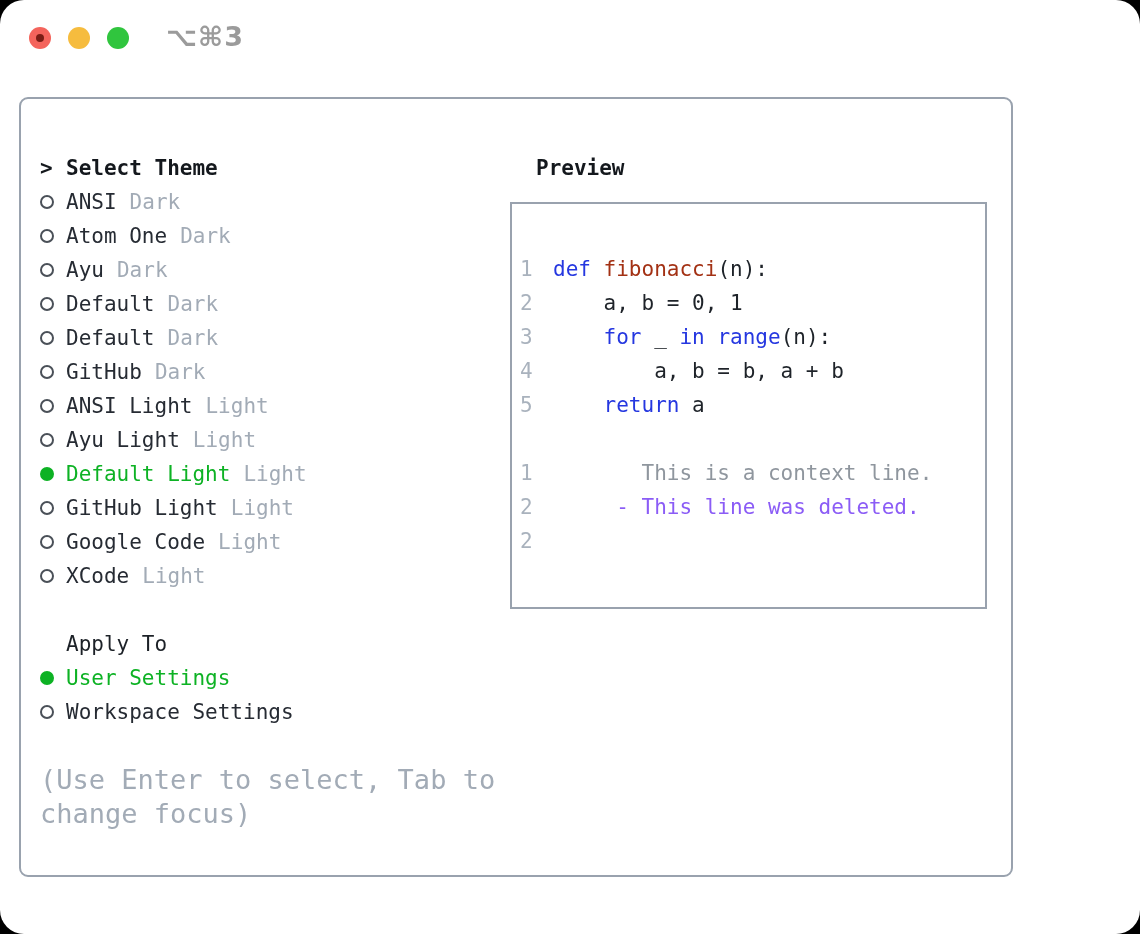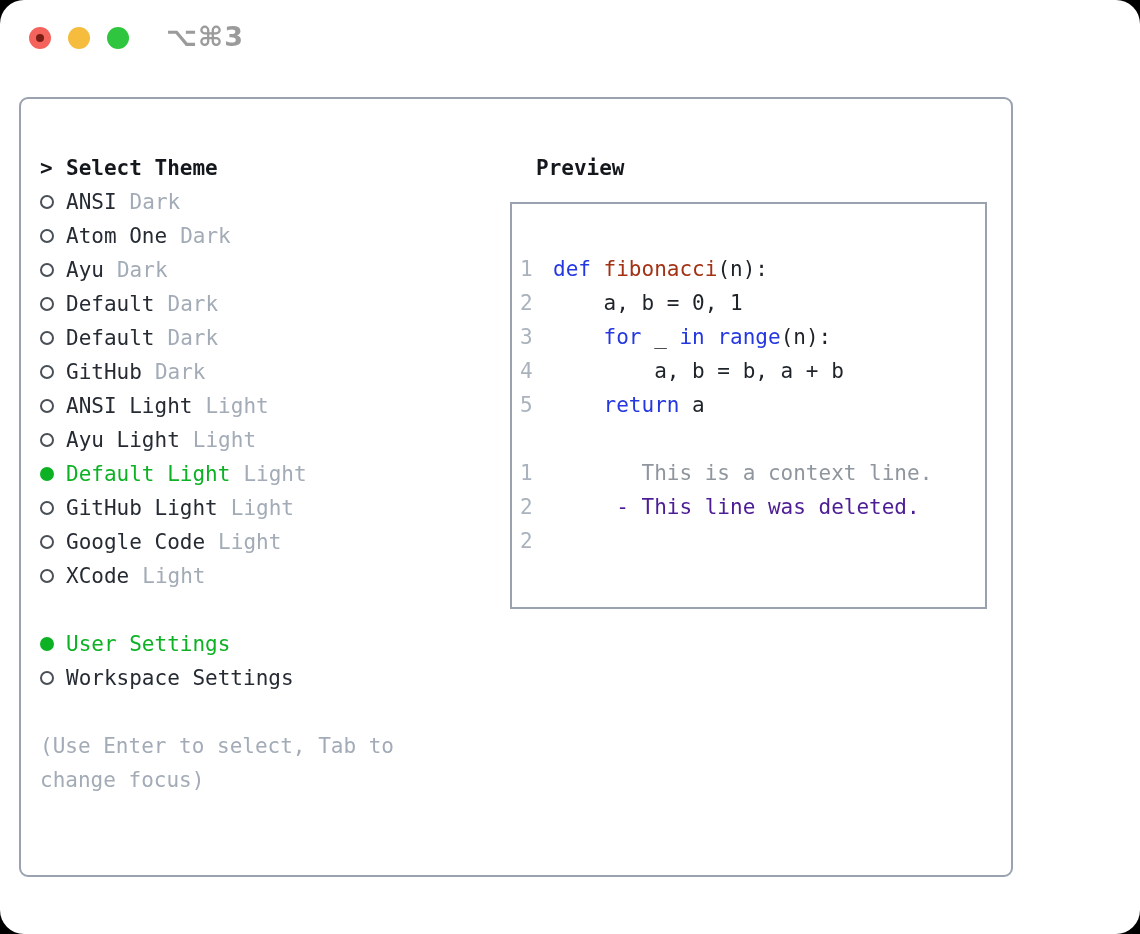--- a/index.html
+++ b/index.html
@@ -36,21 +36,21 @@
   .dot { width:14px; height:14px; border:2px solid #4a5058; border-radius:50%; }
   .dot.on { background:#0db224; border-color:#0db224; }
   .prompt { font-weight:bold; color:#14181d; }
   .hdr { font-weight:bold; color:#14181d; }
   .name { color:#262b33; white-space:pre; }
   .name.sel { color:#0db224; }
   .variant { color:#a2abb6; margin-left:0.62em; white-space:pre; }
   .opt-label { color:#262b33; white-space:pre; }
   .opt-label.sel { color:#0db224; }
   .spacer { height:34px; }
-  .hint { color:#a2abb6; font-size:21px; line-height:34px; white-space:pre; }
+  .hint { color:#a2abb6; font-size:27px; line-height:34px; white-space:pre; }
   
   .preview-title {
     position:absolute; left:483px; top:52px; height:34px;
     display:flex; align-items:center; font-size:21px; font-weight:bold; color:#14181d;margin-left:32px;
   }
   .preview-box {
     position:absolute; left:489px; top:103px; width:477px; height:407px;
     border:2px solid #99a2ae; background:#fff; padding:48px 0 0 8px; overflow:hidden;
   }
   .cline { height:34px; display:flex; align-items:center; font-size:21px; }
@@ -162,20 +162,24 @@
             <span class="bullet">
               <span class="dot"></span>
             </span>
             <span class="name">XCode</span>
             <span class="variant">Light</span>
           </div>
         </div>
 
       <div class="spacer"></div>
 
+      <div class="row">
+        <span class="bullet"></span>
+        <span class="hdr" style="font-weight:normal;color:#1c2127">Apply To</span>
+      </div>
 
       <div id="apply-list">
           <div class="row">
             <span class="bullet">
               <span class="dot on"></span>
             </span>
             <span class="opt-label sel">User Settings</span>
           </div>
           <div class="row">
             <span class="bullet">
@@ -216,21 +220,21 @@
             <span class="code"><span style="color:#1e2329">    </span><span style="color:#2537e0">return</span><span style="color:#1e2329"> a</span></span>
           </div>
         </div>
       <div id="diff-block" class="diff-block">
           <div class="cline">
             <span class="ln">1</span>
             <span class="code"><span style="color:#8f969e">       This is a context line.</span></span>
           </div>
           <div class="cline">
             <span class="ln">2</span>
-            <span class="code"><span style="color:#4c1d95">     - This line was deleted.</span></span>
+            <span class="code"><span style="color:#8b5cf6">     - This line was deleted.</span></span>
           </div>
           <div class="cline">
             <span class="ln">2</span>
           </div>
         </div>
     </div>
 
   </div>
 </div>
 

